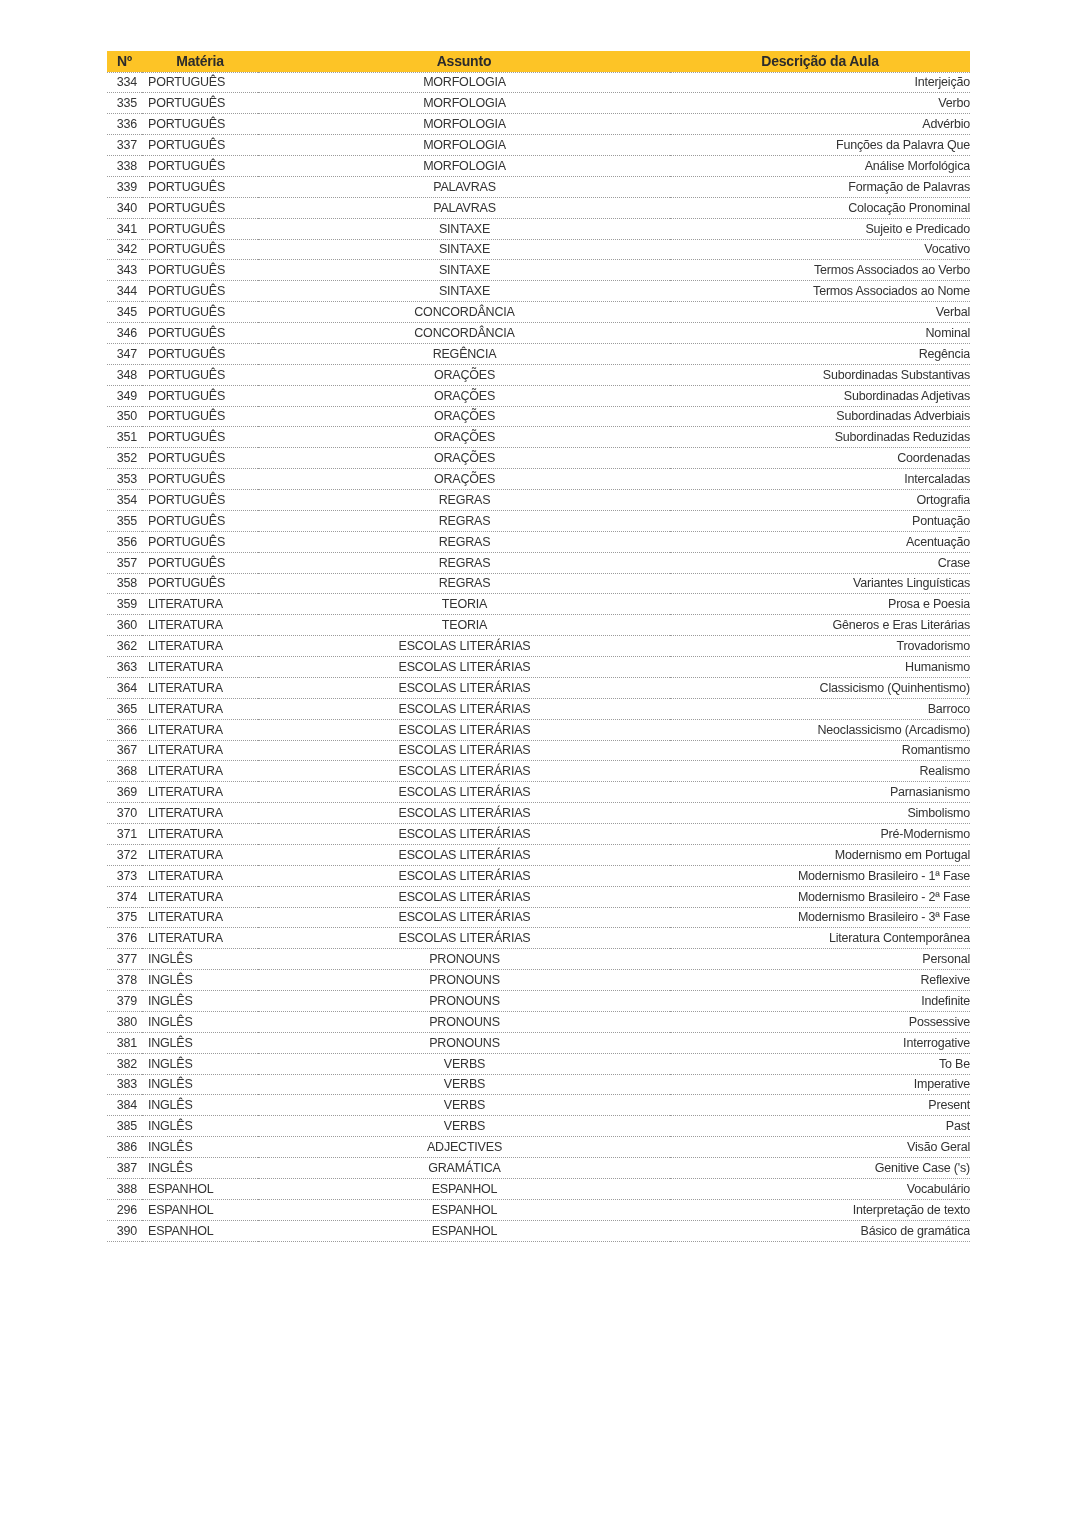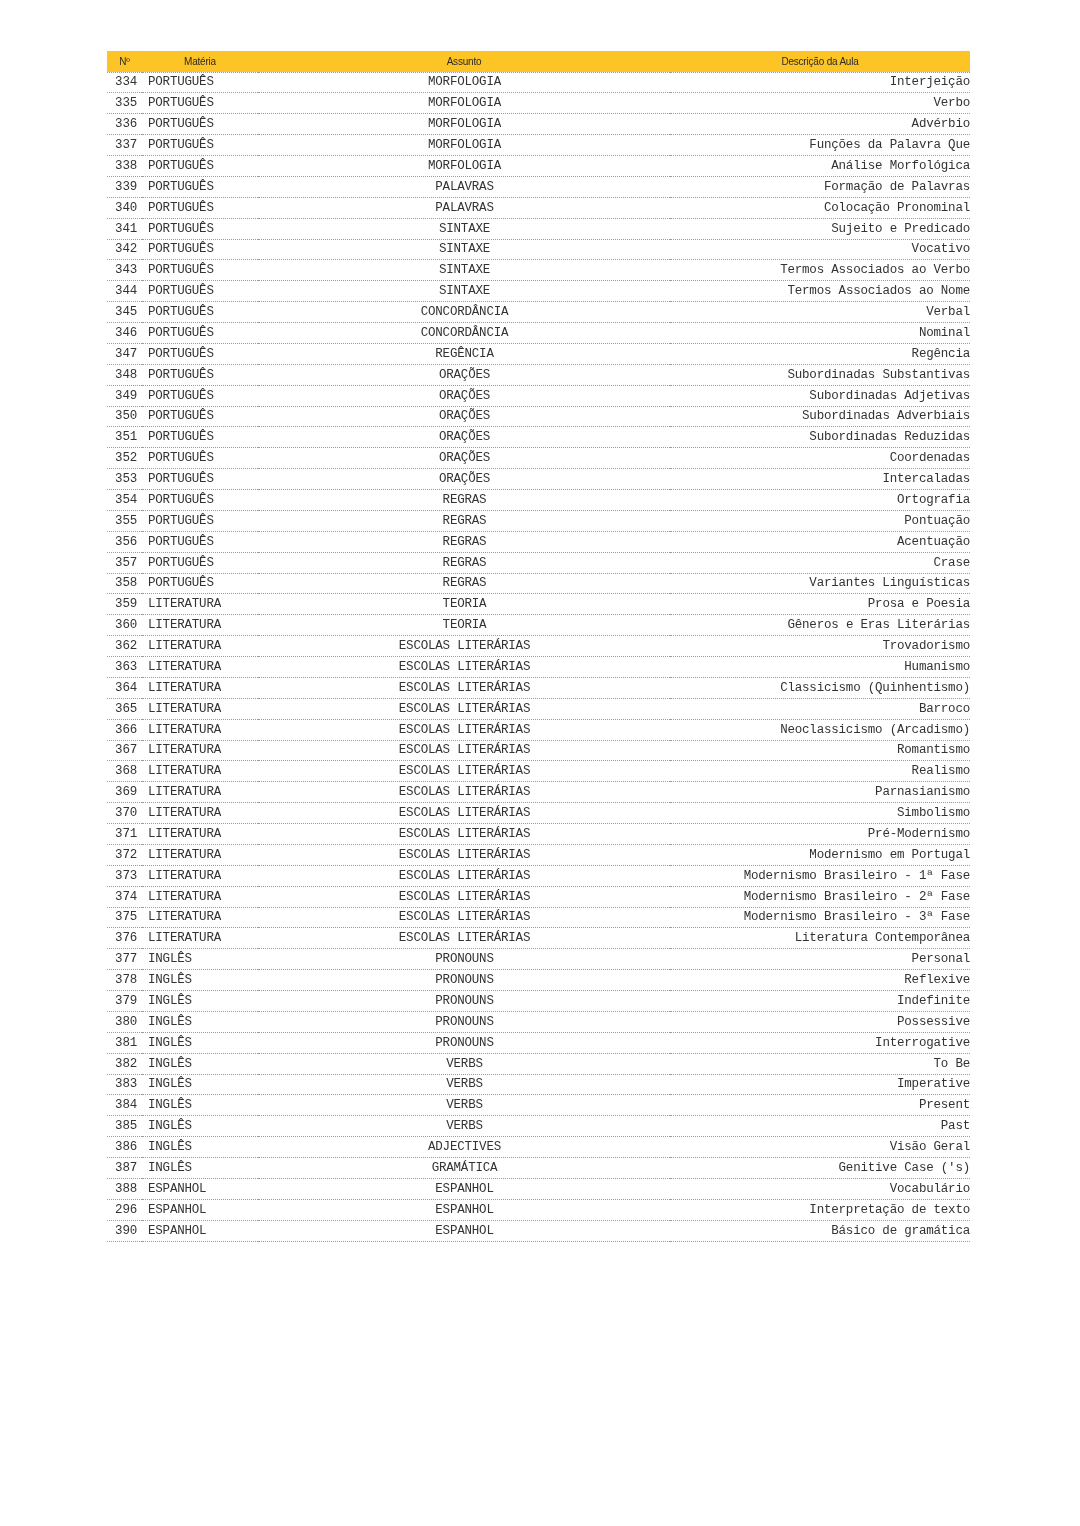--- a/index.html
+++ b/index.html
@@ -25,32 +25,32 @@
   col.c-n     { width: 35px; }
   col.c-mat   { width: 116px; }
   col.c-ass   { width: 412px; }
   col.c-desc  { width: 300px; }
 
   thead tr {
     height: 21px;
     background: var(--header-bg, #fdc426);
   }
   th {
-    font-size: 10px;
-    font-weight: normal;
+    font-size: 14px;
+    font-weight: bold;
     color: var(--header-text, #2b2b2b);
     text-align: center;
     vertical-align: middle;
     padding: 0;
     letter-spacing: -0.2px;
     border-bottom: 1px dotted var(--divider, #9b9b9b);
     white-space: nowrap;
     overflow: hidden;
   }
-  tbody tr { height: 20.88px; font-family: Liberation Mono, monospace; }
+  tbody tr { height: 20.88px; }
   td {
     font-size: 12.5px;
     color: var(--body-text, #333333);
     vertical-align: middle;
     padding: 0;
     letter-spacing: -0.2px;
     border-bottom: 1px dotted var(--divider, #9b9b9b);
     white-space: nowrap;
     overflow: hidden;
   }

